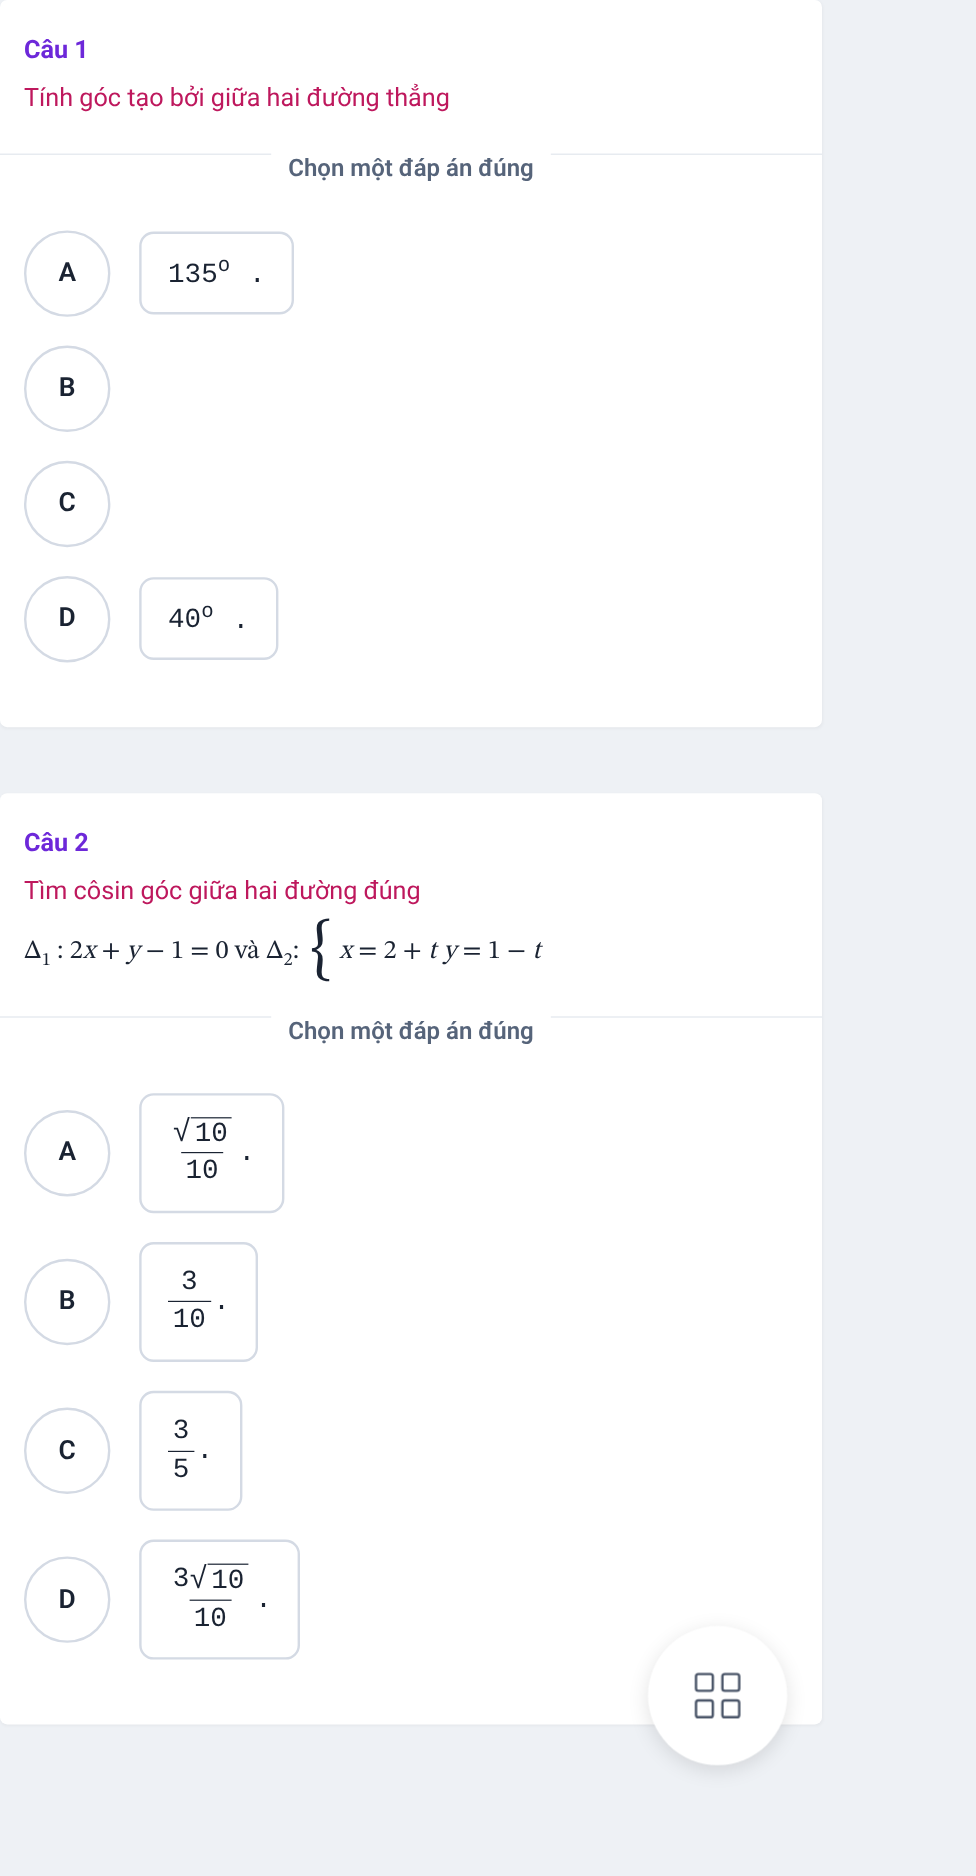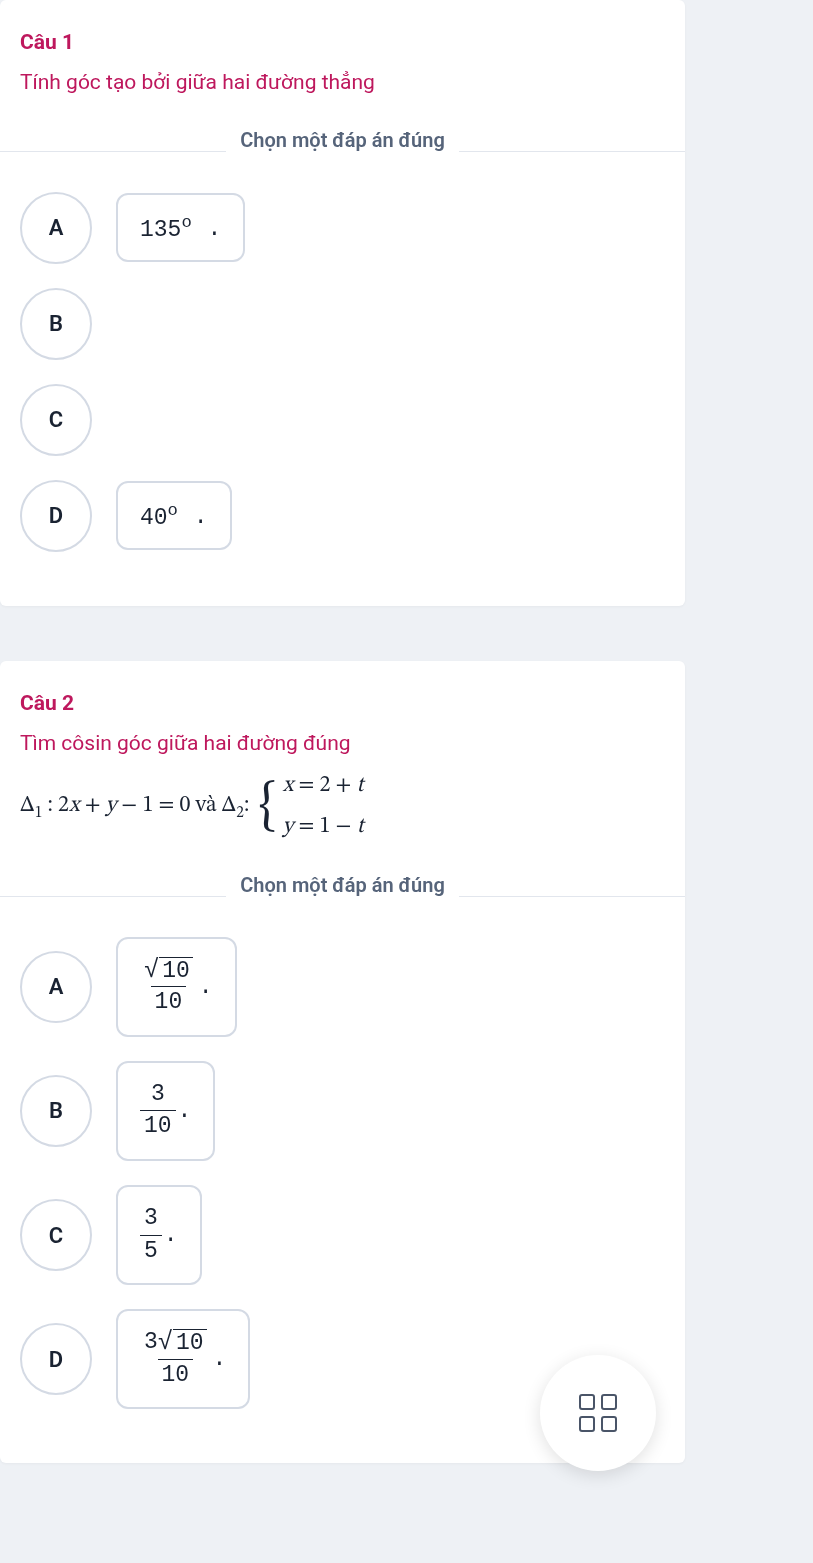--- a/index.html
+++ b/index.html
@@ -15,41 +15,41 @@
     border-radius: 6px;
     margin-bottom: 55px;
     padding: 30px 0 30px 0;
     width: 685px;
     box-shadow: 0 1px 3px rgba(0,0,0,0.04);
   }
   .card-inner { padding: 0 20px; }
   .q-title {
     font-weight: 700;
     font-size: 21px;
-    color: #be185d;
+    color: #6d28d9;
     margin-bottom: 12px;
   }
   .q-text {
     font-size: 21px;
     color: #be185d;
     line-height: 1.6;
     margin-bottom: 8px;
   }
   .math-line {
     font-size: 22px;
     color: #1a2332;
     line-height: 1.6;
     margin-bottom: 10px;
     font-family: "STIX Two Math","Latin Modern Math","Cambria Math",Georgia,serif;
   }
   .math-line .it { font-style: italic; }
   .math-line .sub { font-size: 0.7em; vertical-align: sub; font-style: normal;}
   .divider-wrap {
     display: flex;
-    align-items: flex-end;
+    align-items: flex-start;
     gap: 14px;
     margin: 28px 0 40px 0;
   }
   .divider-line {
     flex: 1;
     height: 1px;
     background: #e2e6ed;
   }
   .divider-text {
     font-size: 20px;
@@ -121,21 +121,21 @@
     margin-left: 4px;
   }
   .brace {
     font-size: 56px;
     line-height: 0.9;
     font-family: "STIX Two Math","Cambria Math",serif;
     margin-right: 6px;
   }
   .brace-lines {
     display: inline-flex;
-    flex-direction: column;
+    flex-direction: row;
     gap: 6px;
     font-style: italic;
   }
   .brace-lines .row { font-size: 22px; font-style: normal;}
   .brace-lines .row .it { font-style: italic;}
   .dot { margin-left: 2px; }
 
   .fab {
     position: fixed;
     left: 540px;

